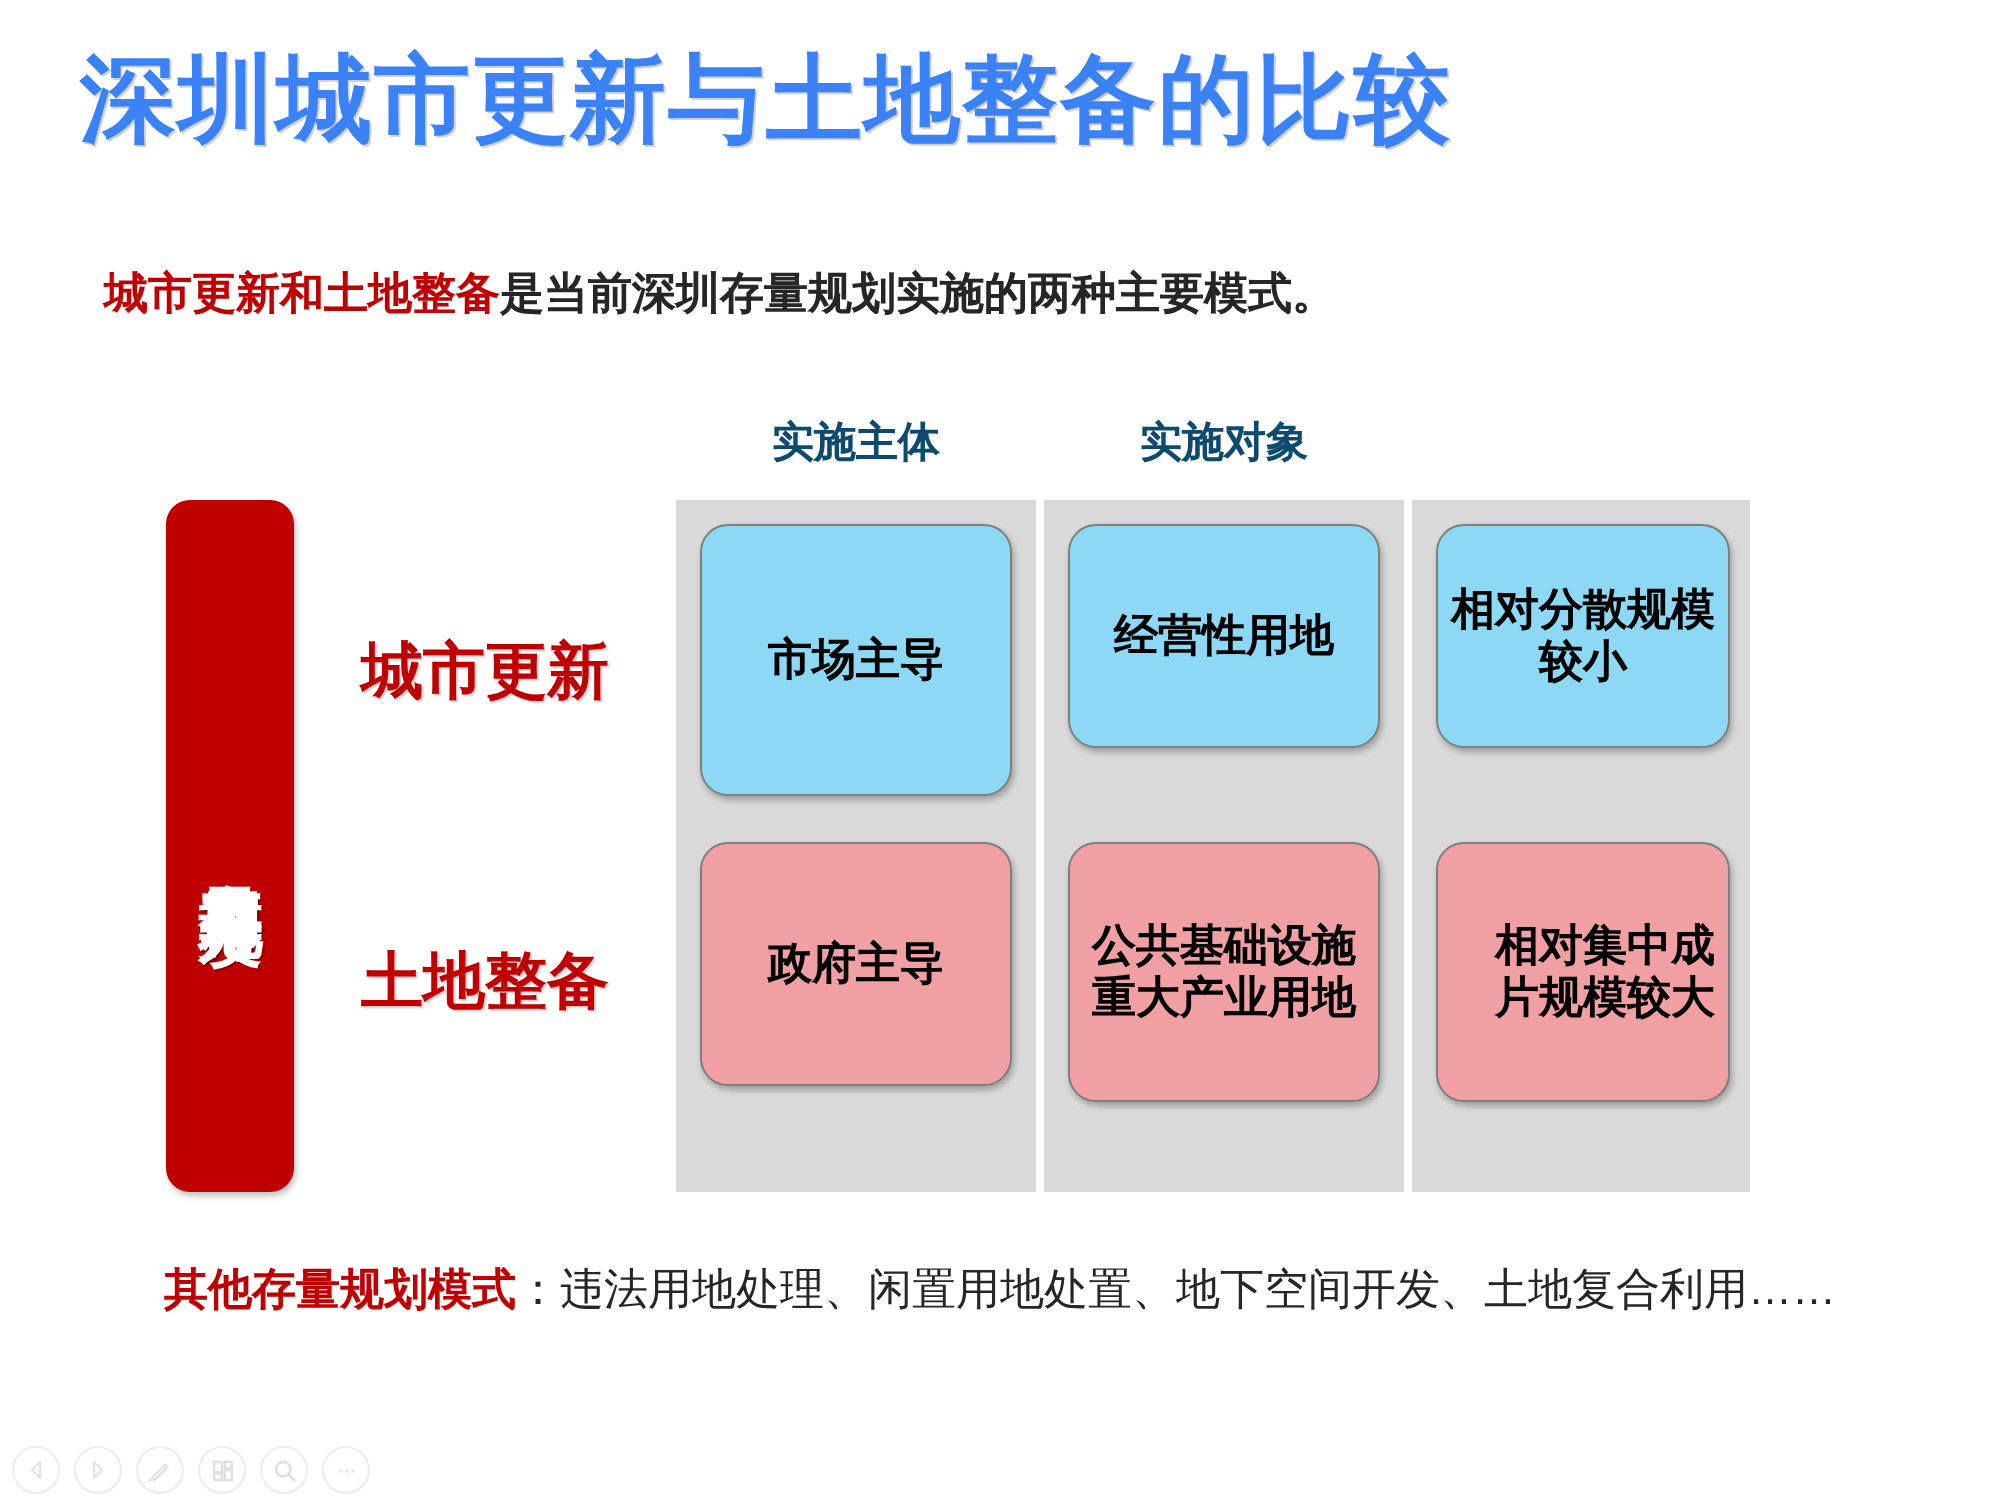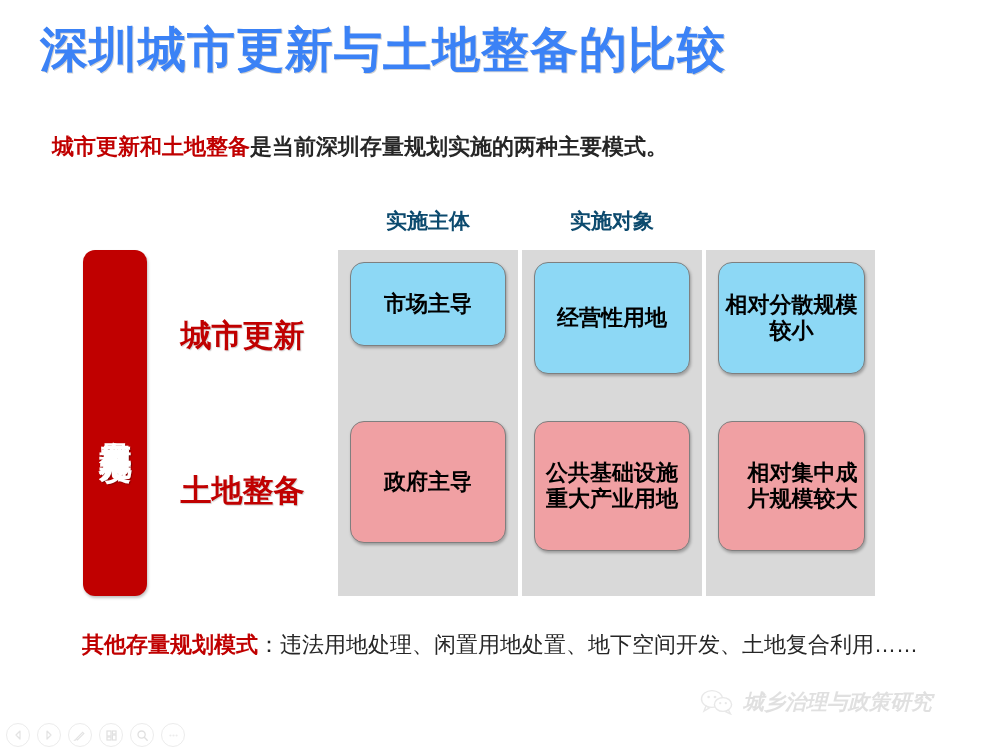--- a/index.html
+++ b/index.html
@@ -129,21 +129,21 @@
     font-weight: bold;
     color: #000000;
     line-height: 1.18;
     padding: 4px 6px;
     box-sizing: border-box;
   }
   .cell.blue { background: #8dd8f5; }
   .cell.pink { background: #f0a0a3; }
 
   
-  .cell.b0 { left: 350px; top: 262px; width: 156px; height: 84px; }
+  .cell.b0 { left: 350px; top: 262px; width: 156px; height: 136px; }
   .cell.b1 { left: 534px; top: 262px; width: 156px; height: 112px; }
   .cell.b2 { left: 718px; top: 262px; width: 147px; height: 112px; }
   
   .cell.k0 { left: 350px; top: 421px; width: 156px; height: 122px; }
   .cell.k1 { left: 534px; top: 421px; width: 156px; height: 130px; }
   .cell.k2 { left: 718px; top: 421px; width: 147px; height: 130px; padding-left: 28px; }
 
   
   .footnote {
     position: absolute;
@@ -230,35 +230,20 @@
   <div class="cell blue b2">相对分散规模较小</div>
 
   <div class="cell pink k0">政府主导</div>
   <div class="cell pink k1">公共基础设施重大产业用地</div>
   <div class="cell pink k2">相对集中成片规模较大</div>
 
   <div class="footnote">
     <span class="hl">其他存量规划模式</span><span>：违法用地处理、闲置用地处置、地下空间开发、土地复合利用……</span>
   </div>
 
-  <div class="watermark">
-    <span>
-      <svg class="wm-icon" viewBox="0 0 34 26">
-        <ellipse cx="12" cy="10" rx="10.5" ry="8.4" fill="none" stroke="#b5b5b5" stroke-width="1.4"></ellipse>
-        <path d="M6 17 L4 22 L9.5 18.8 Z" fill="none" stroke="#b5b5b5" stroke-width="1.4"></path>
-        <circle cx="8.6" cy="8" r="1.3" fill="#b5b5b5"></circle>
-        <circle cx="15" cy="8" r="1.3" fill="#b5b5b5"></circle>
-        <ellipse cx="23" cy="15.5" rx="8.6" ry="6.9" fill="#ffffff" stroke="#b5b5b5" stroke-width="1.4"></ellipse>
-        <path d="M28.4 21 L30.6 25 L25.6 22.6 Z" fill="#ffffff" stroke="#b5b5b5" stroke-width="1.4"></path>
-        <circle cx="20.2" cy="14.2" r="1.1" fill="#b5b5b5"></circle>
-        <circle cx="25.8" cy="14.2" r="1.1" fill="#b5b5b5"></circle>
-      </svg>
-    </span>
-    <span class="wm-text">城乡治理与政策研究</span>
-  </div>
 
   <div class="toolbar">
     <div class="tb-btn">
       <svg width="12" height="12" viewBox="0 0 12 12">
         <path d="M8 2 L4 6 L8 10 Z" fill="none" stroke="#e3e3e3" stroke-width="1.2" stroke-linejoin="round"></path>
       </svg>
     </div>
     <div class="tb-btn">
       <svg width="12" height="12" viewBox="0 0 12 12">
         <path d="M4 2 L8 6 L4 10 Z" fill="none" stroke="#e3e3e3" stroke-width="1.2" stroke-linejoin="round"></path>

